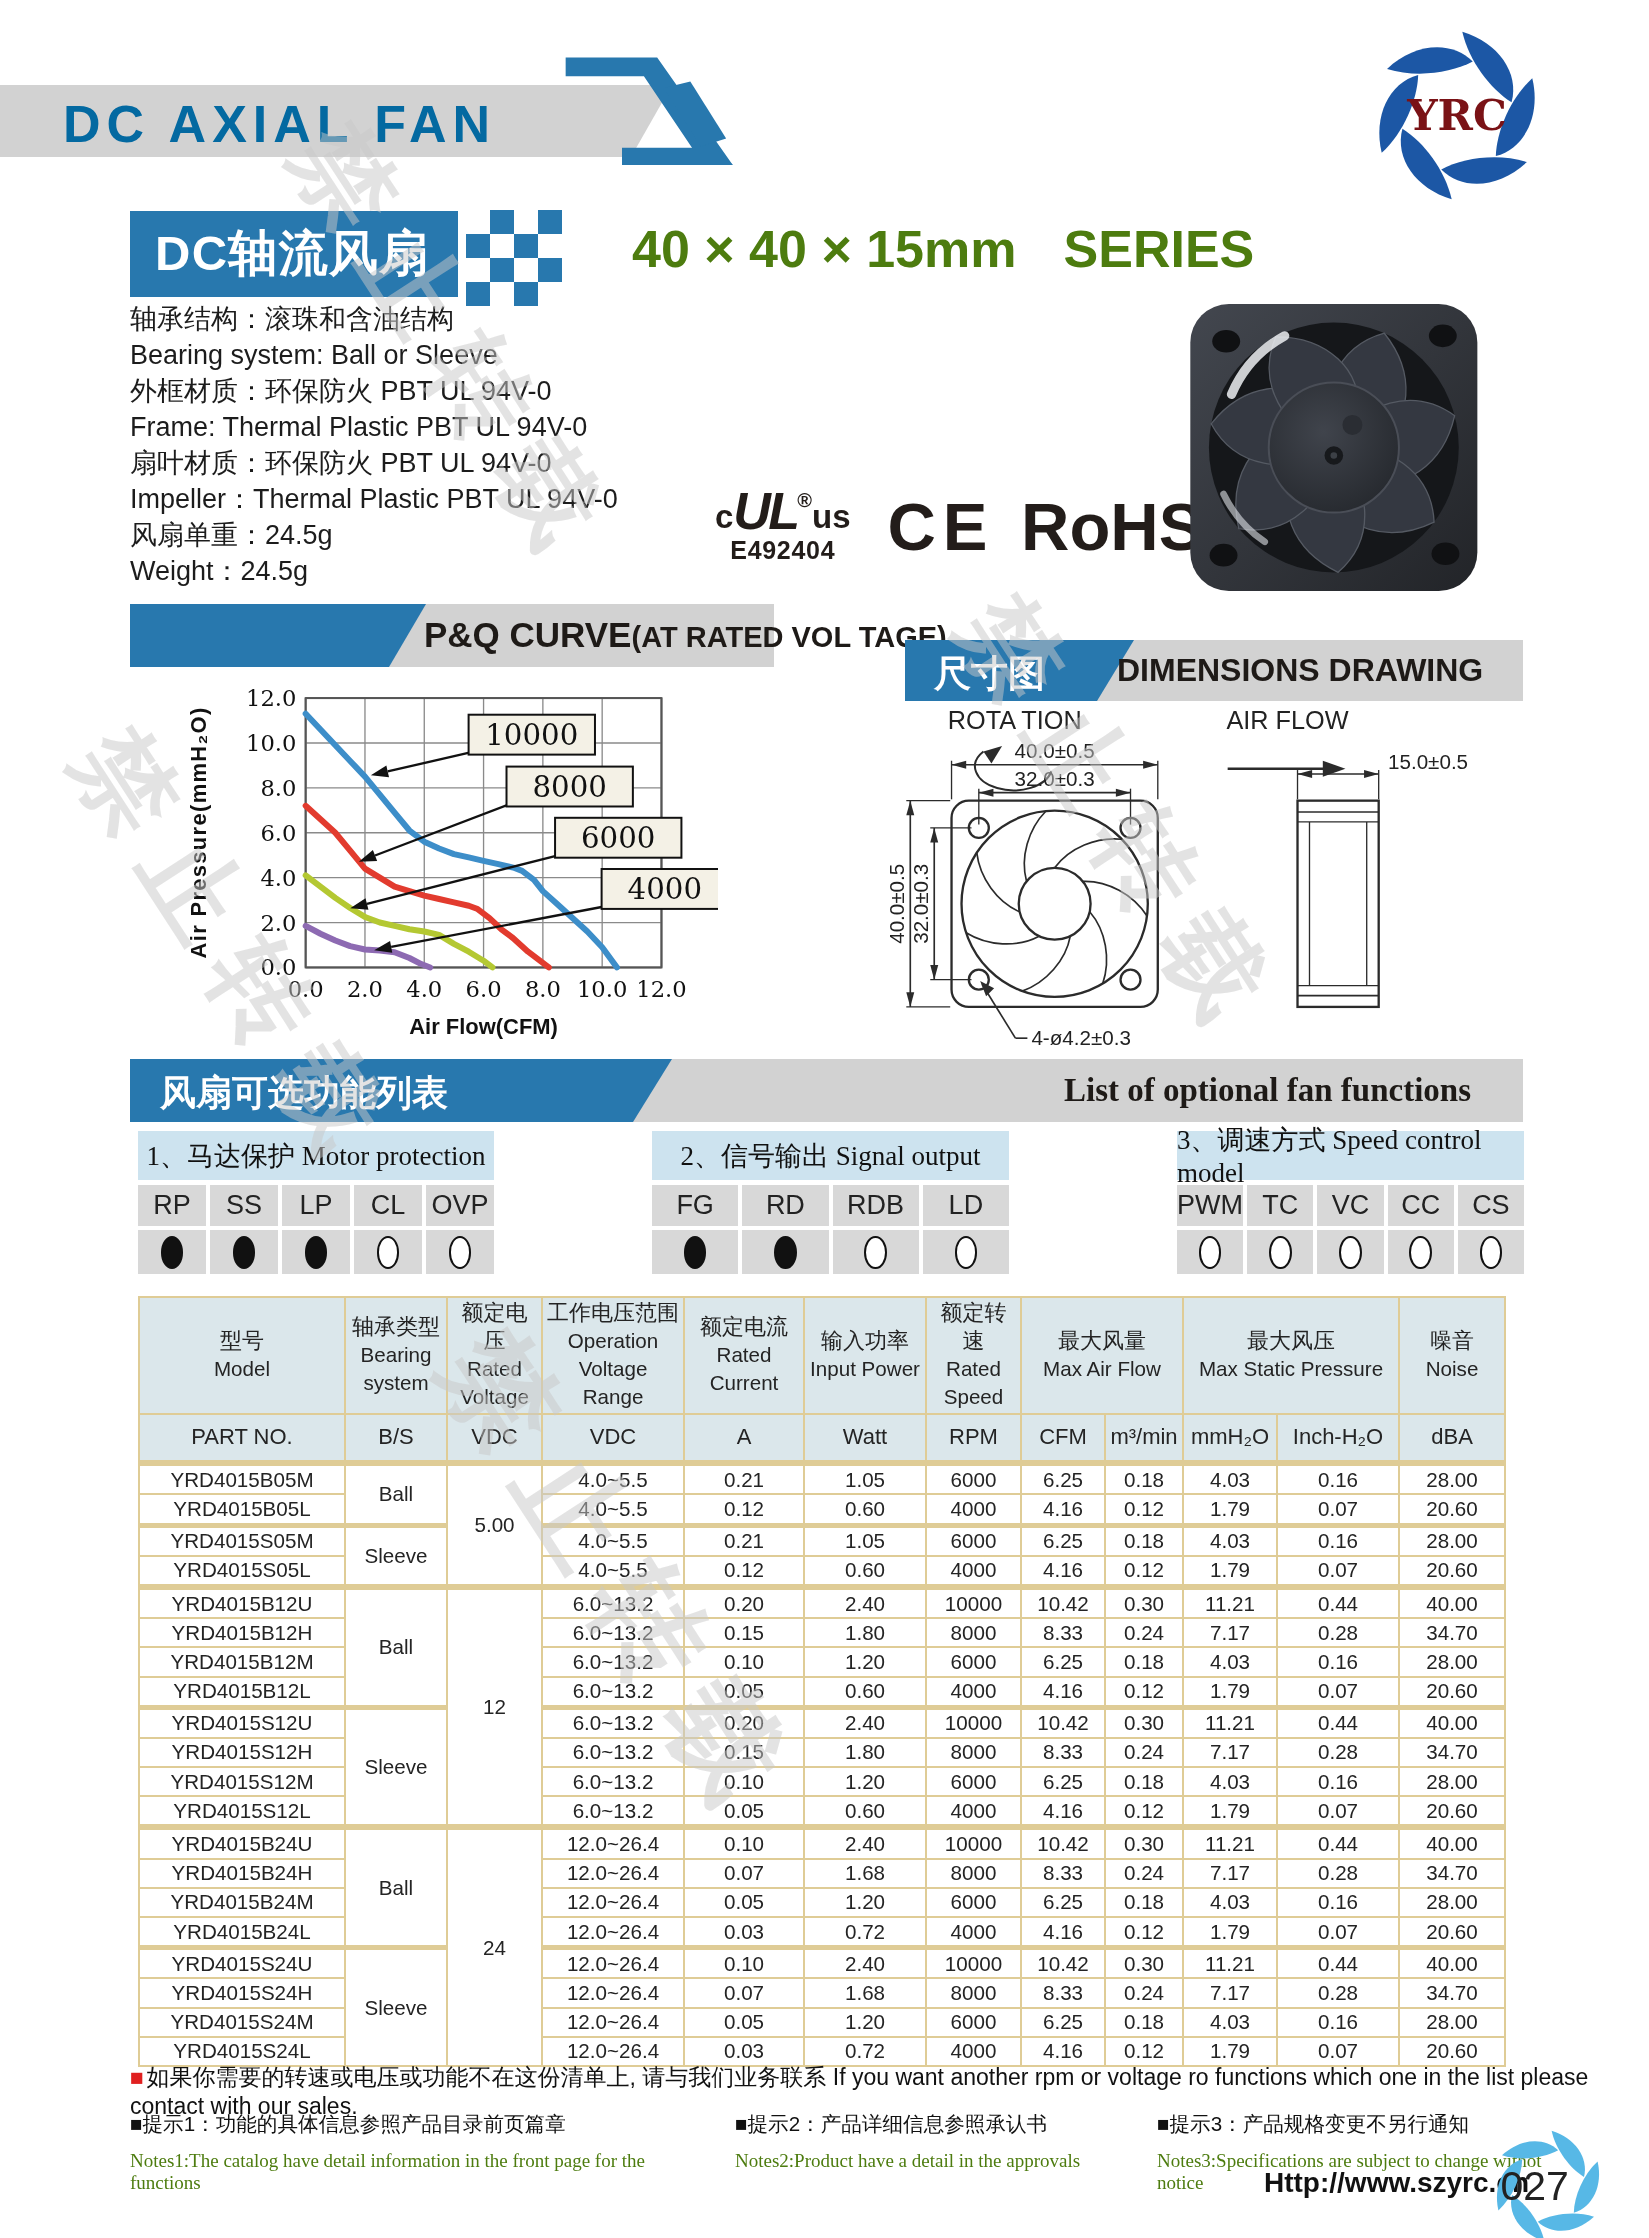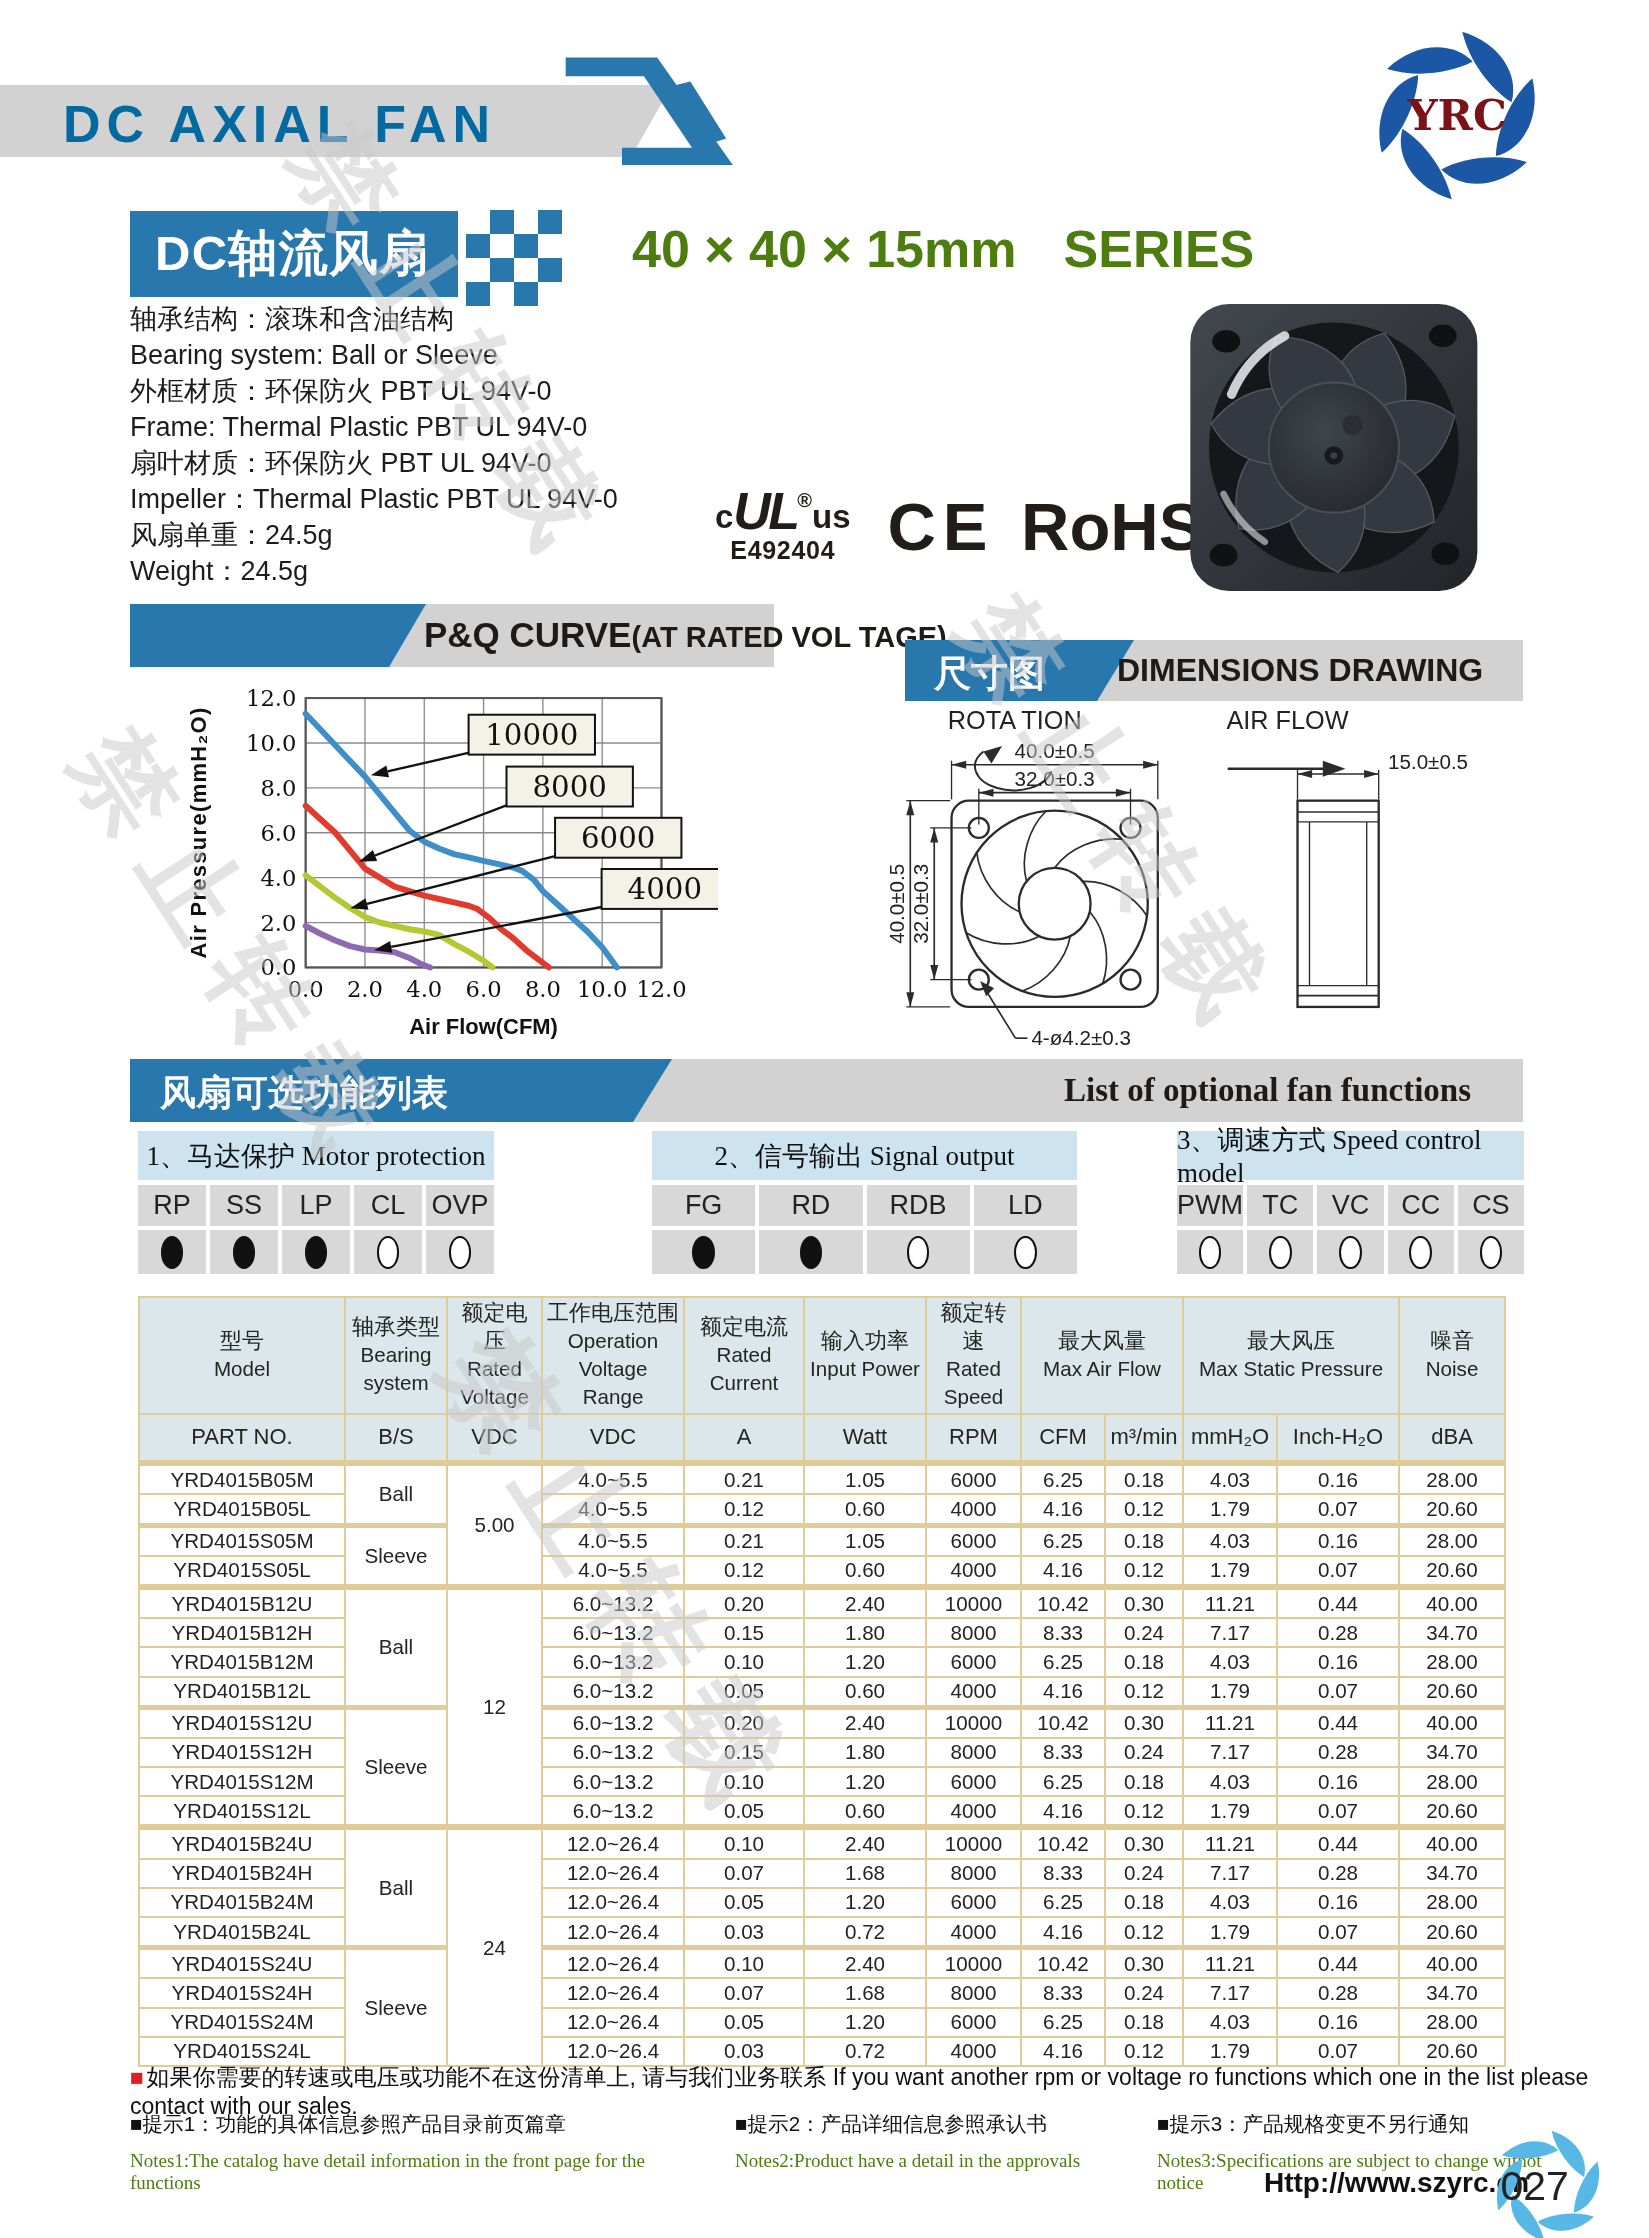--- a/index.html
+++ b/index.html
@@ -350,21 +350,21 @@
           <span class="dot filled"></span>
         </div>
         <div class="fdot">
           <span class="dot"></span>
         </div>
         <div class="fdot">
           <span class="dot"></span>
         </div>
       </div>
     </div>
-  <div class="fgroup" id="fg1" style="left:652px;top:1131px;width:425px;">
+  <div class="fgroup" id="fg1" style="left:652px;top:1131px;width:357px;">
       <div class="ftitle">2、信号输出 Signal output</div>
       <div class="fcells" style="grid-template-columns: repeat(4, 1fr);">
         <div class="fcell">FG</div>
         <div class="fcell">RD</div>
         <div class="fcell">RDB</div>
         <div class="fcell">LD</div>
       </div>
       <div class="fdots" style="grid-template-columns: repeat(4, 1fr);">
         <div class="fdot">
           <span class="dot filled"></span>

